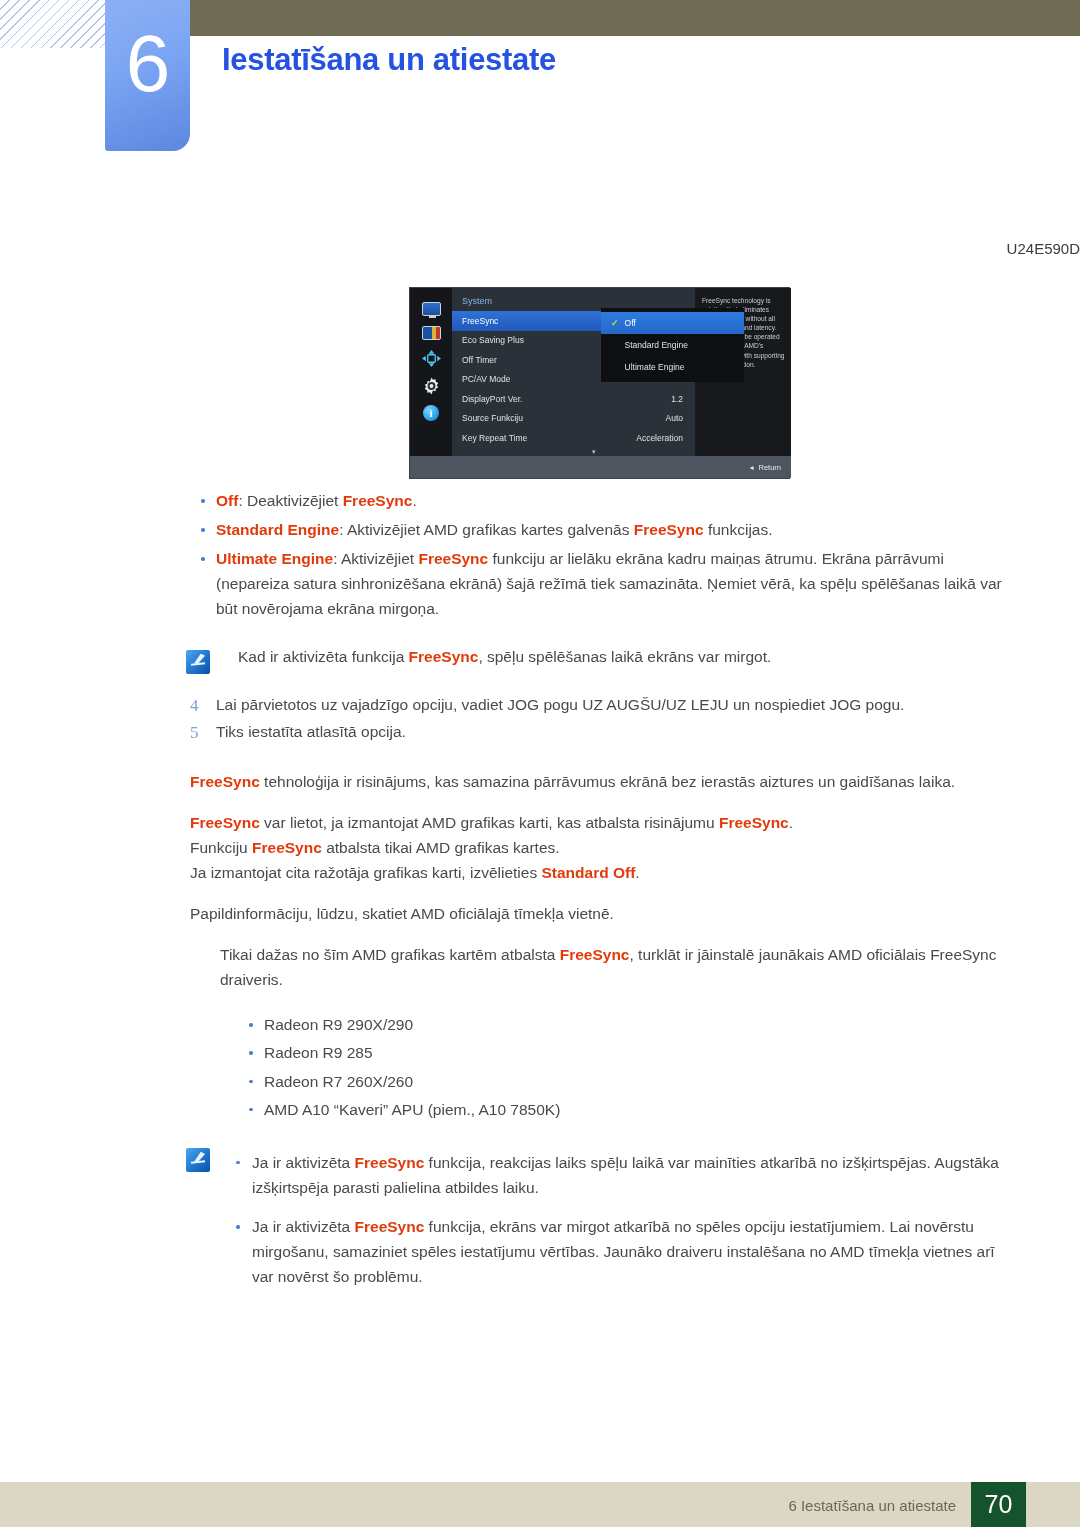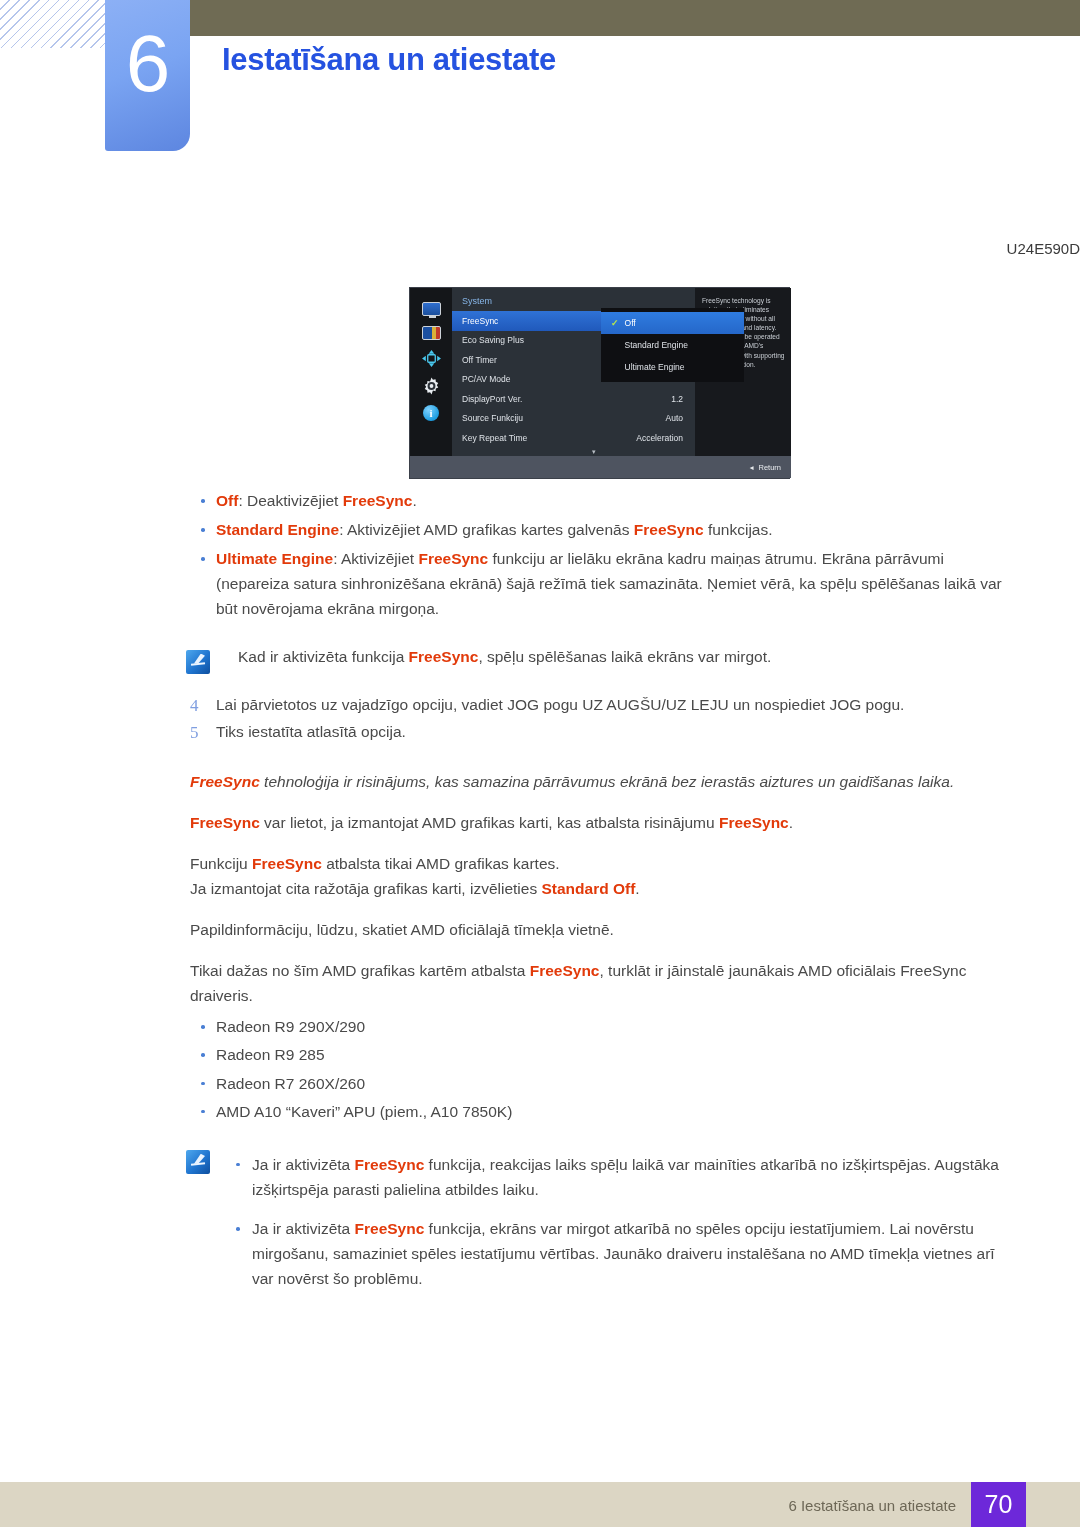--- a/index.html
+++ b/index.html
@@ -161,21 +161,21 @@
   .footbar {
     position:absolute; left:0; bottom:0; width:1080px; height:45px;
     background:#dcd6c4;
   }
   .foottext {
     position:absolute; right:124px; bottom:13px;
     font-size:15px; color:#6d6756;
   }
   .pagebox {
     position:absolute; right:54px; bottom:0; width:55px; height:45px;
-    background:#6d28d9; color:#fff; font-size:25px;
+    background:#14532d; color:#fff; font-size:25px;
     display:flex; align-items:center; justify-content:center;
   }
 </style>
 </head>
 <body>
 
 <div class="hatch"></div>
 <div class="olive-bar"></div>
 <div class="chapnum">
   <span>6</span>
@@ -304,28 +304,28 @@
     <div class="step">
       <span class="stepnum">4</span>
       <span>Lai pārvietotos uz vajadzīgo opciju, vadiet JOG pogu UZ AUGŠU/UZ LEJU un nospiediet JOG pogu.</span>
     </div>
     <div class="step">
       <span class="stepnum">5</span>
       <span>Tiks iestatīta atlasītā opcija.</span>
     </div>
   </div>
 
-  <div class="para" style="margin-top:22px;font-style:italic;"><span class="red">FreeSync</span><span> tehnoloģija ir risinājums, kas samazina pārrāvumus ekrānā bez ierastās aiztures un gaidīšanas laika.</span></div>
+  <div class="para" style="margin-top:22px;"><span class="red">FreeSync</span><span> tehnoloģija ir risinājums, kas samazina pārrāvumus ekrānā bez ierastās aiztures un gaidīšanas laika.</span></div>
   <div class="para" style="margin-top:16px;"><span class="red">FreeSync</span><span> var lietot, ja izmantojat AMD grafikas karti, kas atbalsta risinājumu </span><span class="red">FreeSync</span><span>.</span></div>
-  <div class="para" style="margin-top:16px;"><span>Funkciju </span><span class="red">FreeSync</span><span> atbalsta tikai AMD grafikas kartes.</span></div>
+  <div class="para" style=""><span>Funkciju </span><span class="red">FreeSync</span><span> atbalsta tikai AMD grafikas kartes.</span></div>
   <div class="para"><span>Ja izmantojat cita ražotāja grafikas karti, izvēlieties </span><span class="red">Standard Off</span><span>.</span></div>
   <div class="para" style="margin-top:16px;"><span>Papildinformāciju, lūdzu, skatiet AMD oficiālajā tīmekļa vietnē.</span></div>
-  <div class="para" style="margin-top:16px;"><span>Tikai dažas no šīm AMD grafikas kartēm atbalsta </span><span class="red">FreeSync</span><span>, turklāt ir jāinstalē jaunākais AMD oficiālais FreeSync draiveris.</span></div>
-
-  <div style="margin-top:6px;">
+  <div class="para" style="margin-top:16px;margin-left:30px;"><span>Tikai dažas no šīm AMD grafikas kartēm atbalsta </span><span class="red">FreeSync</span><span>, turklāt ir jāinstalē jaunākais AMD oficiālais FreeSync draiveris.</span></div>
+
+  <div style="margin-top:20px;padding-left:48px;">
     <div class="bl lvl1" style="margin-bottom:3px;">
       <span class="dot">
           <i></i>
         </span>
       <span class="body">Radeon R9 290X/290</span>
     </div>
     <div class="bl lvl1" style="margin-bottom:3px;">
       <span class="dot">
           <i></i>
         </span>

